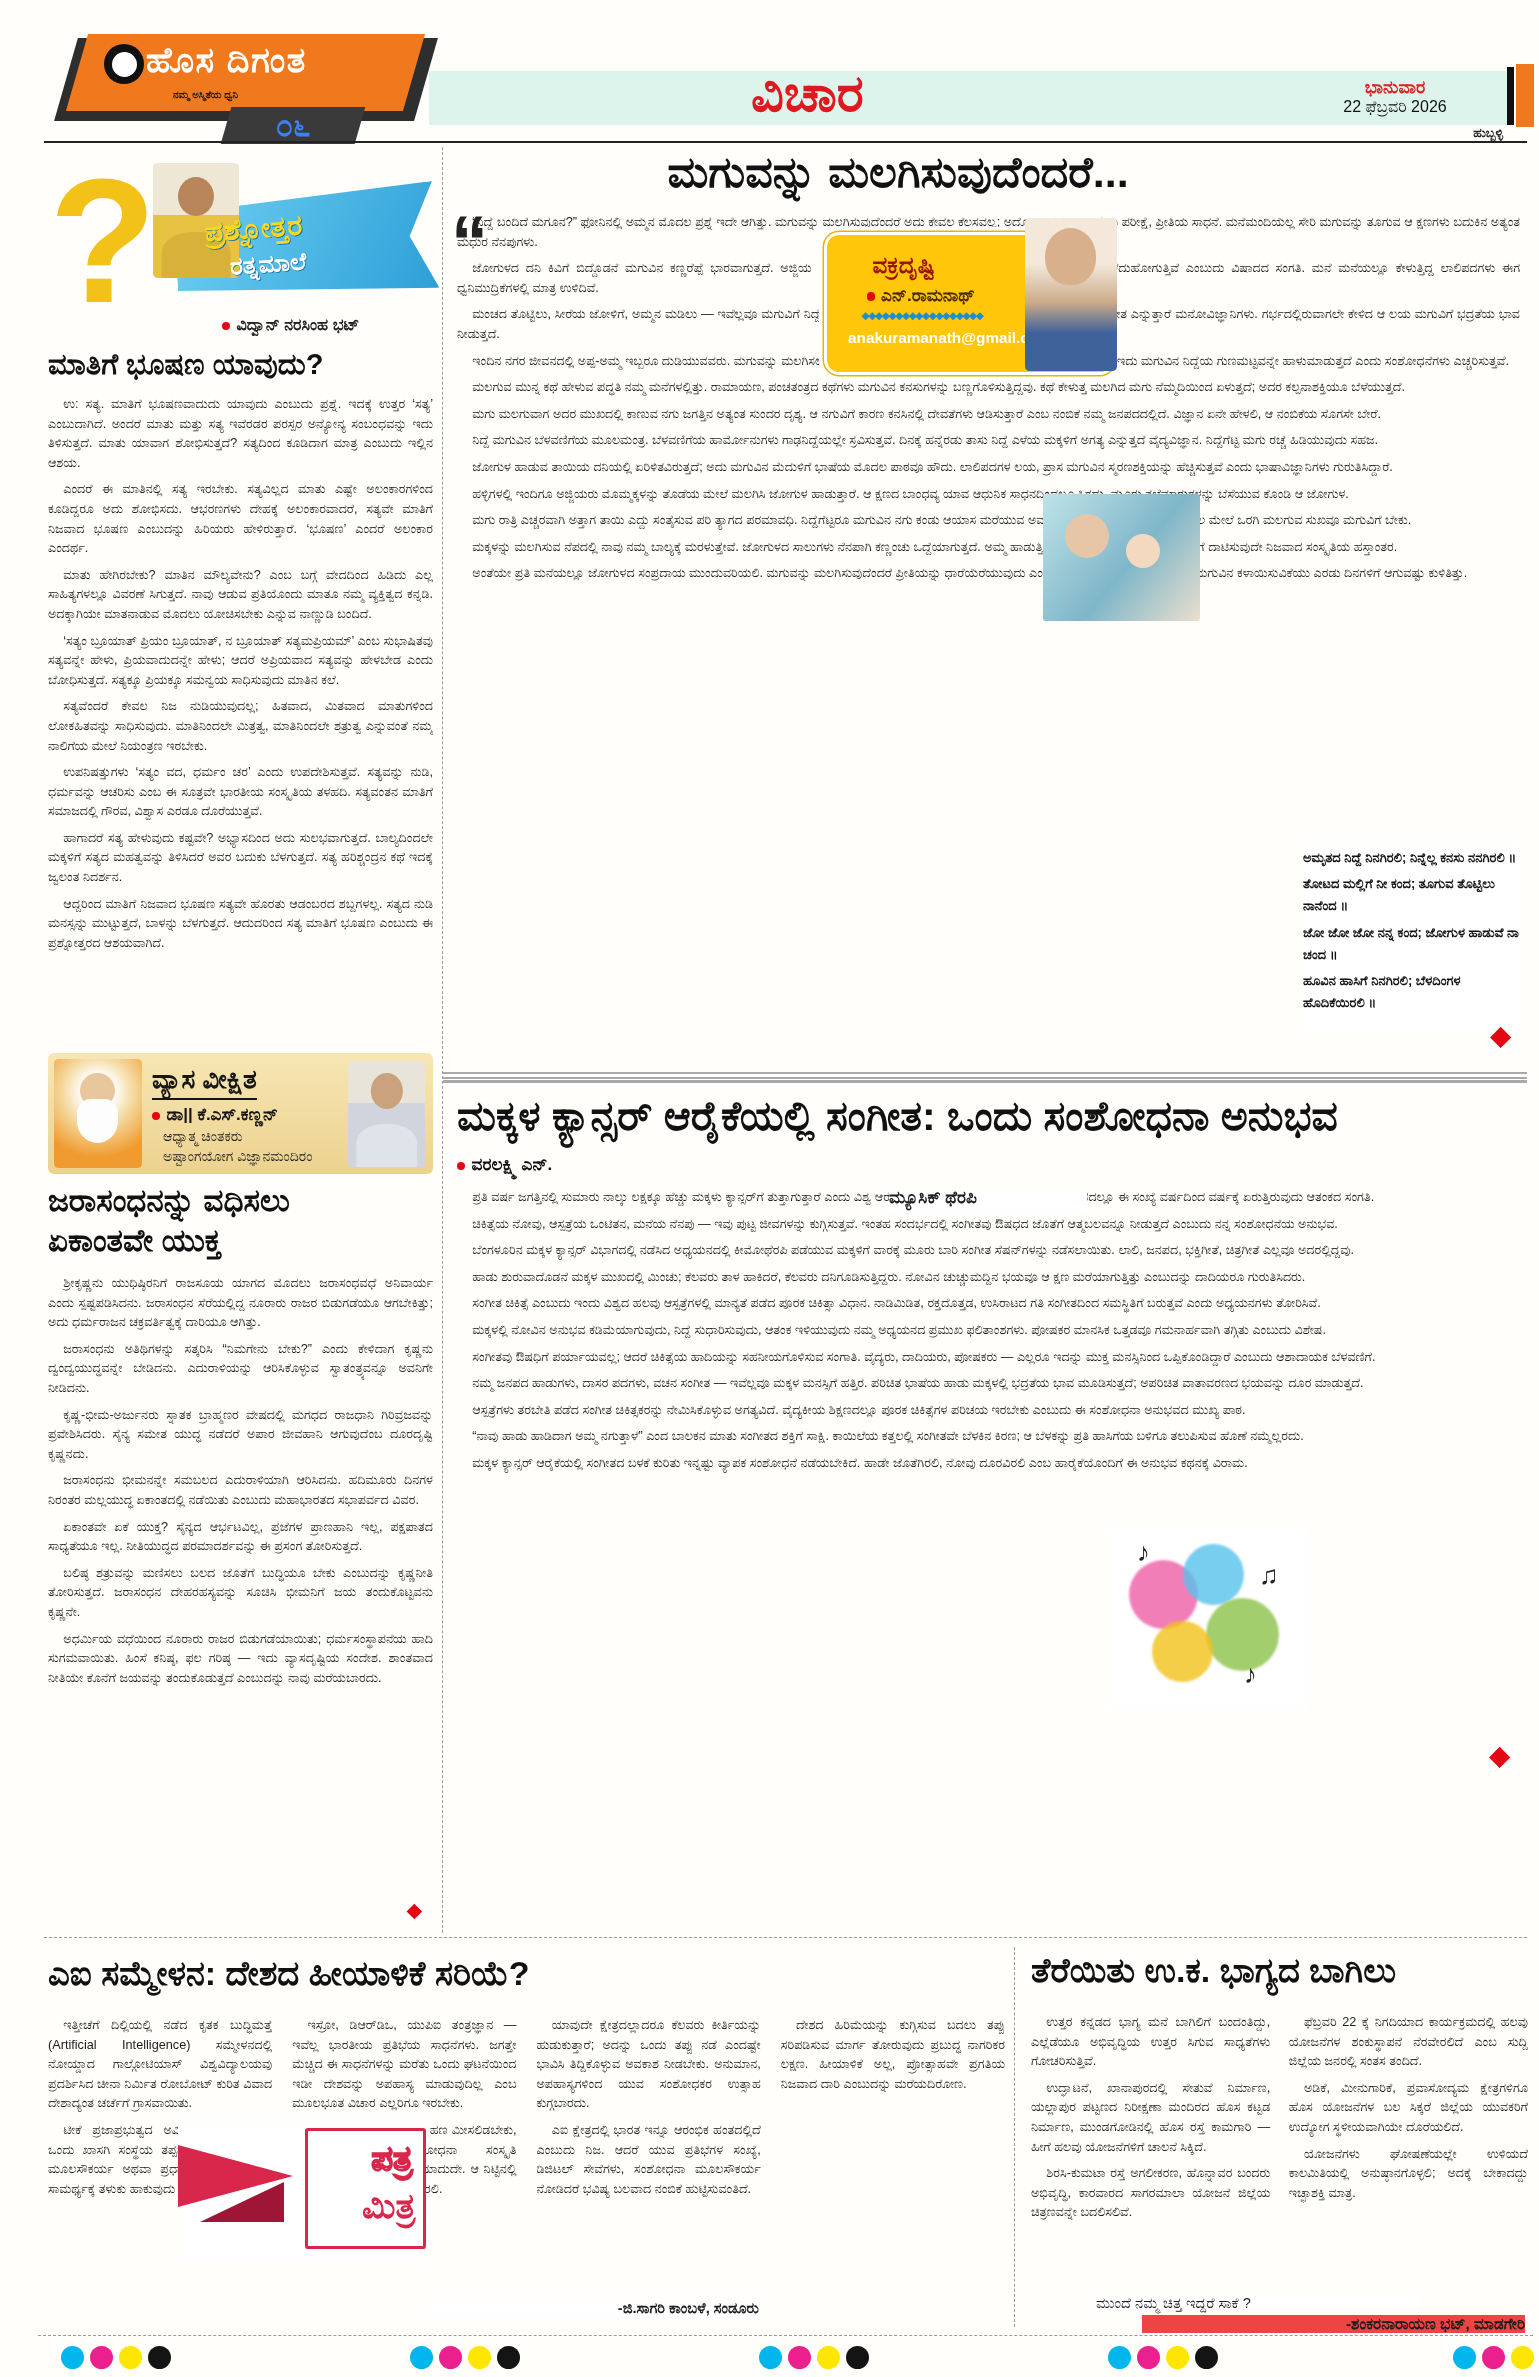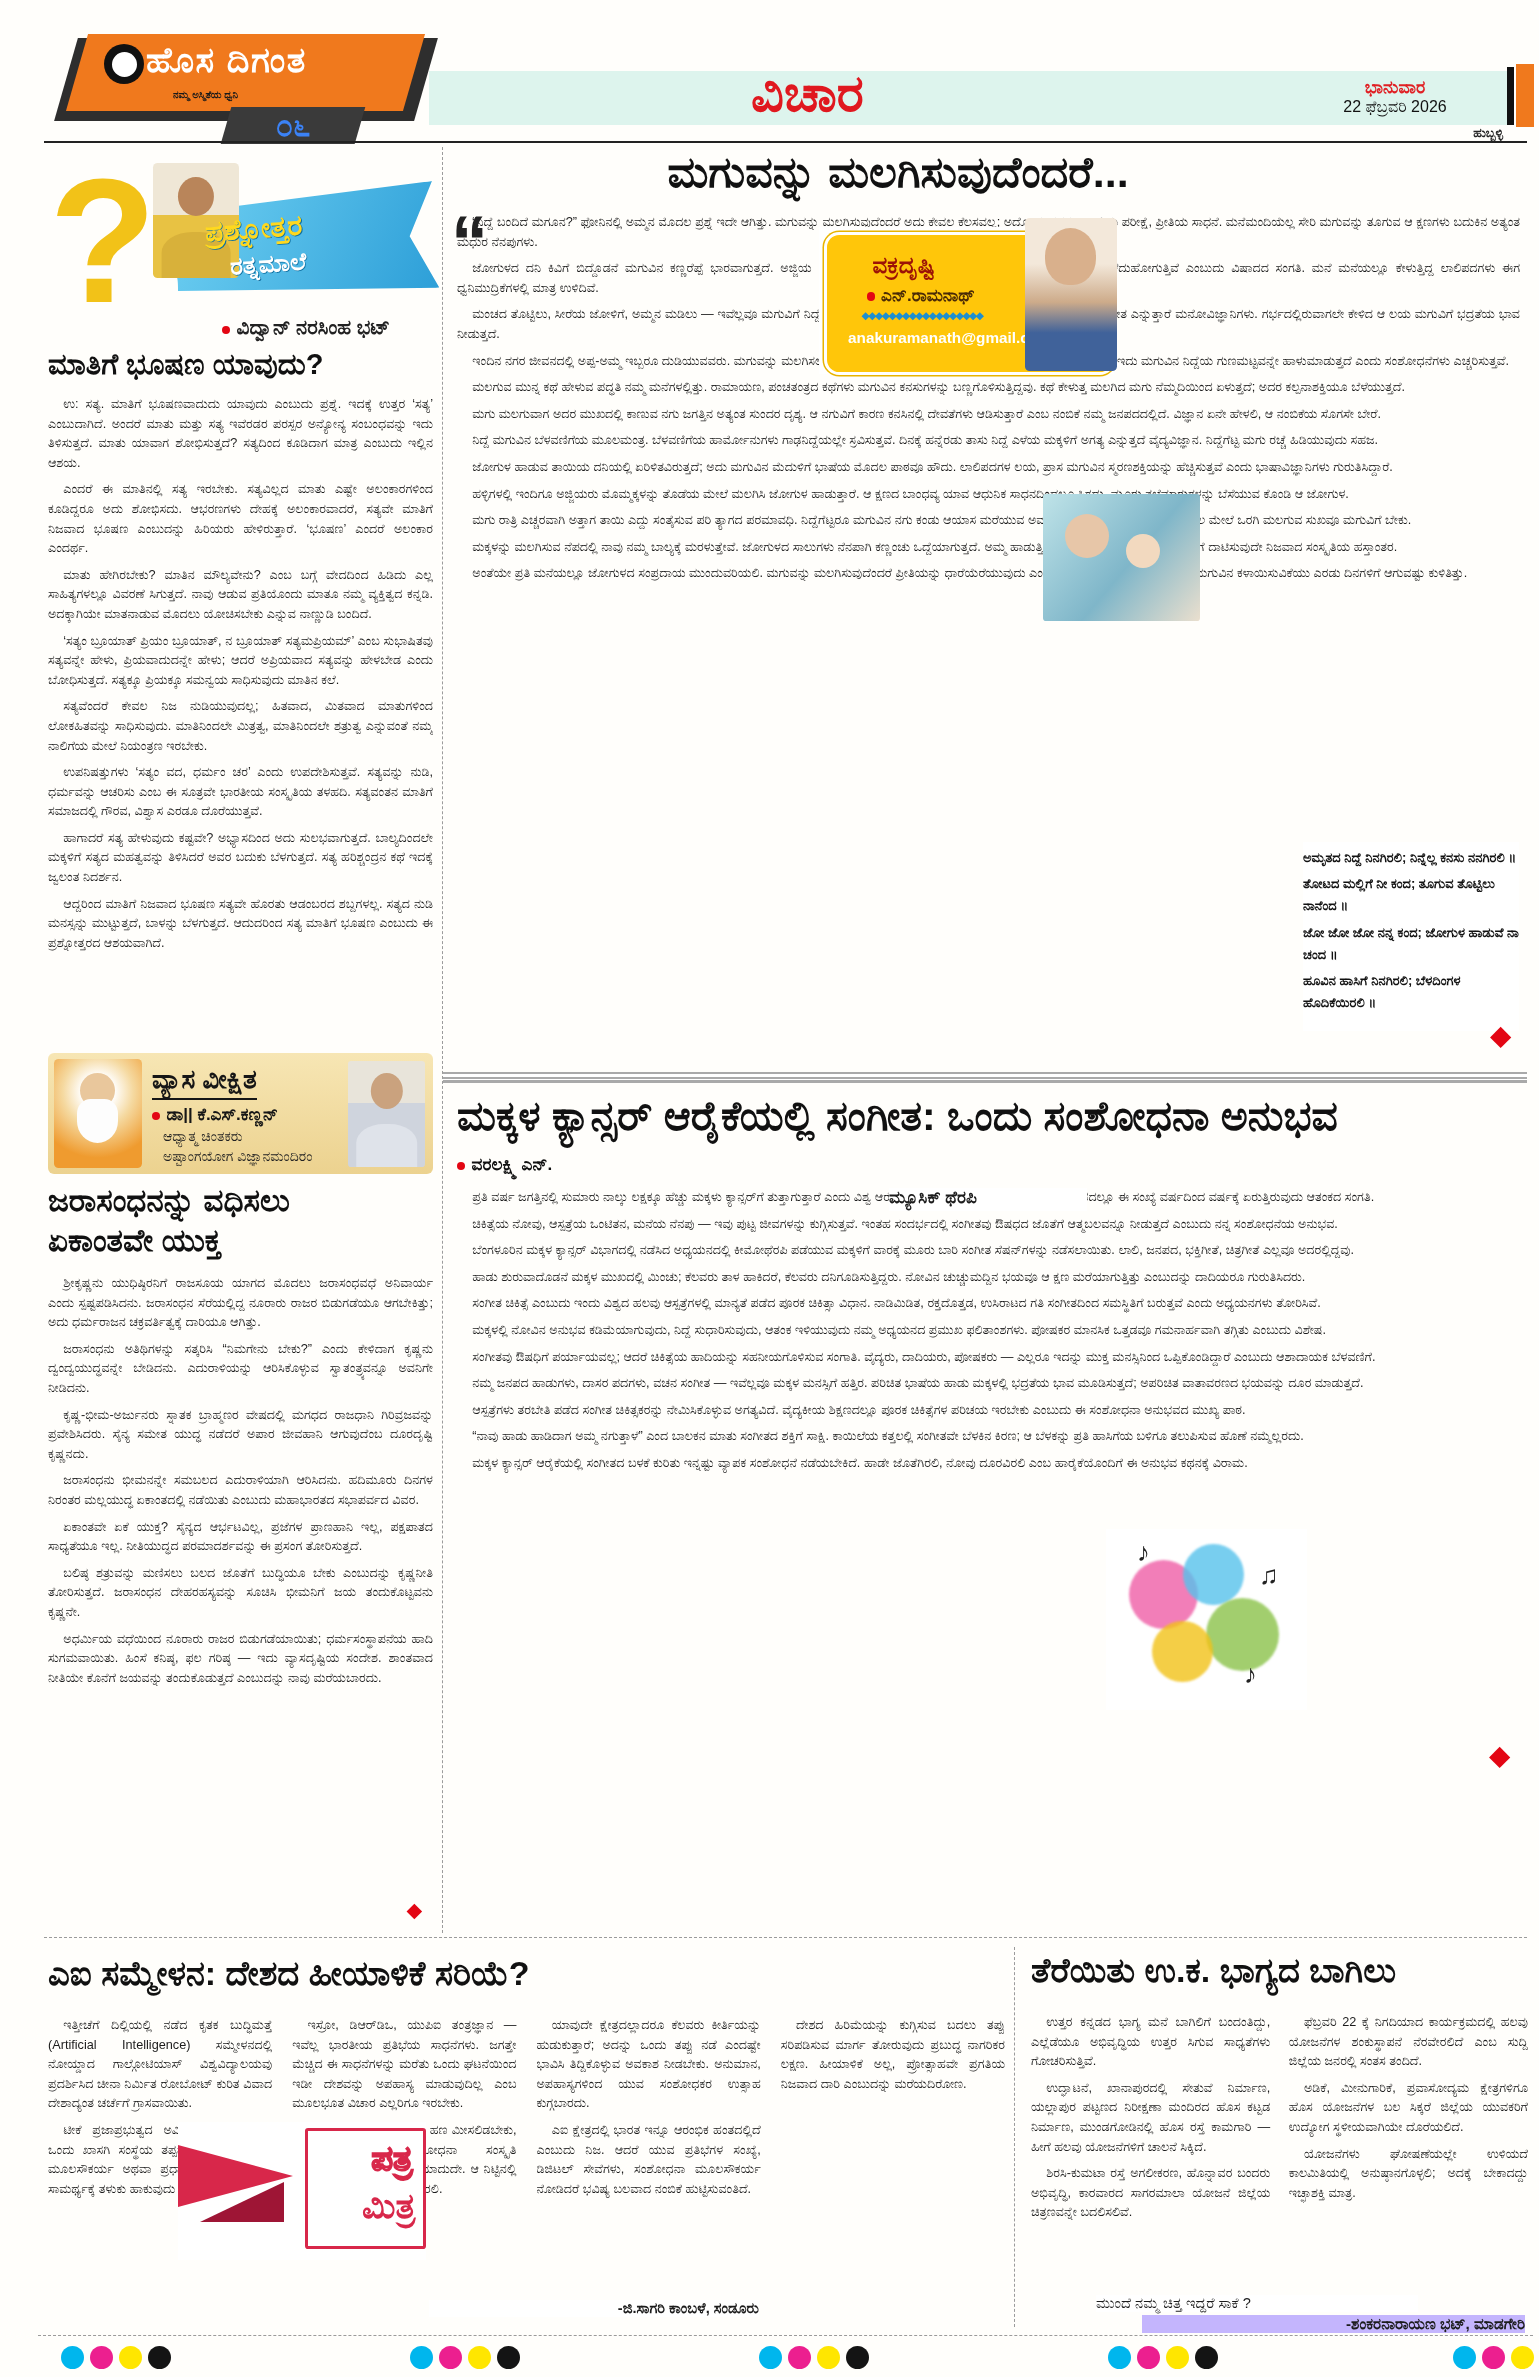--- a/index.html
+++ b/index.html
@@ -40,21 +40,21 @@
   .reddot{display:inline-block;width:8.4px;height:8.4px;border-radius:50%;background:#e30613;margin-right:6.1px;}
   
   .qmark{left:49px;top:153px;font-size:176px;font-weight:900;color:#f2c218;line-height:176px;}
   .qa-photo{left:153px;top:163px;width:86px;height:115px;background:linear-gradient(#efe7d6 45%,#e8c243 45%);border-radius:4.6px;}
   .ph-head{position:absolute;left:50%;top:12%;transform:translateX(-50%);width:42%;height:34%;border-radius:50%;background:#b9855a;}
   .ph-body{position:absolute;left:50%;bottom:0;transform:translateX(-50%);width:80%;height:40%;border-radius:45% 45% 0 0;background:#d8b13a;}
   .ribbon{left:175px;top:190px;width:261px;height:107px;background:linear-gradient(120deg,#6fd0f2,#2d9fd8);
           transform:rotate(-4deg);clip-path:polygon(0 14%,100% 0,90% 50%,100% 100%,0 86%);}
   .ribbon-l1{left:205px;top:213px;transform:rotate(-4deg);font-size:28px;font-weight:900;color:#ffd81e;text-shadow:0.8px 0.8px 0 #0b6ea1;}
   .ribbon-l2{left:230px;top:250px;transform:rotate(-4deg);font-size:24px;font-weight:900;color:#ffffff;text-shadow:0.8px 0.8px 0 #0b6ea1;}
-  .qa-byline{left:222px;top:316px;font-size:20px;font-weight:bold;color:#222;}
+  .qa-byline{left:222px;top:316px;font-size:16px;font-weight:bold;color:#222;}
   .qa-headline{left:48px;top:347px;width:383px;font-size:29px;line-height:35px;}
   
   .vyasa-box{left:48px;top:1053px;width:385px;height:121px;background:linear-gradient(#f7e6b4,#ecd28f);border-radius:6.1px;}
   .sage{position:absolute;left:6.1px;top:6.1px;width:88px;height:109px;border-radius:4.6px;
         background:radial-gradient(circle at 50% 30%,#fff 18%,#f5d9a0 40%,#ef9b2f 75%);}
   .sage:before{content:"";position:absolute;left:26px;top:14px;width:35px;height:35px;border-radius:50%;background:#e9c79c;}
   .sage:after{content:"";position:absolute;left:23px;top:40px;width:41px;height:44px;border-radius:40% 40% 60% 60%;background:#fdfdfd;}
   .vyasa-title{position:absolute;left:104px;top:10.7px;font-size:26px;font-weight:900;color:#161616;border-bottom:2.3px solid #161616;padding-bottom:3.1px;}
   .vyasa-author{position:absolute;left:104px;top:52px;font-size:17px;font-weight:bold;color:#161616;}
   .vyasa-role1{position:absolute;left:115px;top:75px;font-size:14px;color:#222;}
@@ -93,21 +93,21 @@
   .plane-logo{left:178px;top:2122px;width:242px;height:132px;background:#fff;padding:3.1px;}
   .plane{position:absolute;left:0;top:23px;width:0;height:0;border-style:solid;border-width:31px 0 31px 115px;border-color:transparent transparent transparent #d8274a;}
   .plane2{position:absolute;left:21.5px;top:60px;width:0;height:0;border-style:solid;border-width:0 0 40px 84px;border-color:transparent transparent #9e1535 transparent;}
   .plane-box{position:absolute;right:0;top:6.1px;width:115px;height:115px;border:3.1px solid #d8274a;border-radius:3.1px;background:#fff;}
   .plane-t1{position:absolute;right:10.7px;top:7.7px;font-size:34px;font-weight:900;color:#fff;-webkit-text-stroke:1.5px #d8274a;}
   .plane-t2{position:absolute;right:7.7px;top:55px;font-size:35px;font-weight:900;color:#d8274a;}
   .letter-sign-left{left:429px;top:2300px;width:330px;background:#fff;font-size:14.6px;font-weight:bold;text-align:right;}
   .letters-right-headline{left:1031px;top:1950px;width:498px;font-size:34px;line-height:40px;}
   .letters-right-body{left:1031px;top:2013px;width:497px;height:285px;overflow:hidden;}
   .letter-closing{left:1096px;top:2295px;width:322px;background:#fff;font-size:14.6px;}
-  .letter-sign-right{left:1142px;top:2315px;width:383px;background:#c4b5fd;font-size:15.3px;font-weight:bold;text-align:right;}
+  .letter-sign-right{left:1142px;top:2315px;width:383px;background:#ef4444;font-size:15.3px;font-weight:bold;text-align:right;}
   
   .regs{display:flex;gap:6.1px;}
   .reg{width:23px;height:23px;border-radius:50%;}
   .reg.c{background:#00b6ed}.reg.m{background:#ec1f8f}.reg.y{background:#ffe600}.reg.k{background:#141414}
 </style>
 </head>
 <body>
 
 <div id="page">
 

